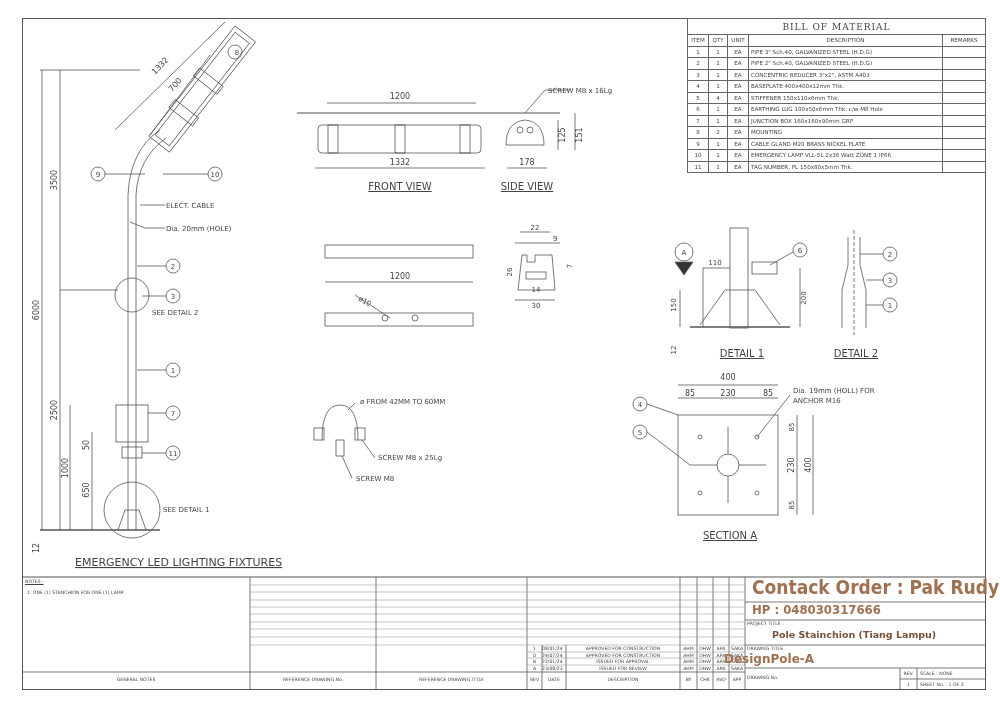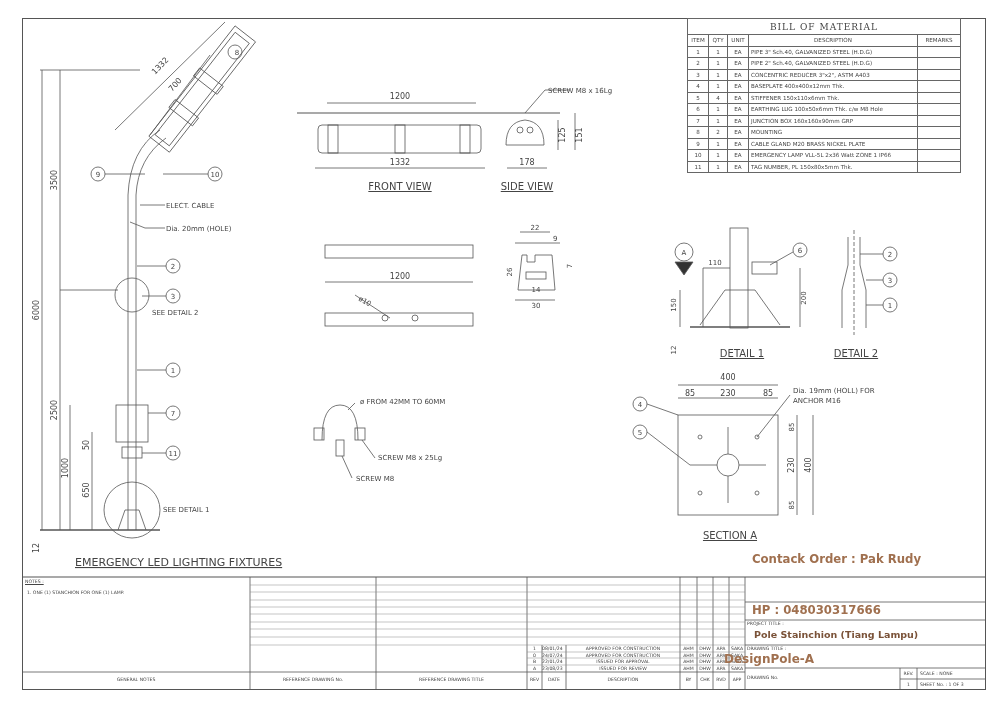--- a/index.html
+++ b/index.html
@@ -1,20 +1,20 @@
 <!DOCTYPE html>
 <html><head>
 <meta charset="utf-8">
 <style>
   html,body{margin:0;padding:0;background:#fff;}
   body{width:1000px;height:706px;position:relative;overflow:hidden;font-family:"Liberation Sans",sans-serif;color:#333;}
   .frame{position:absolute;left:22px;top:18px;width:964px;height:672px;border:1.5px solid #555;box-sizing:border-box;}
   svg.drawing{position:absolute;left:0;top:0;}
   .t{font-family:"DejaVu Sans",sans-serif;fill:#444;}
-  .bom{position:absolute;left:687px;top:18px;width:274px;border-collapse:collapse;font-family:"DejaVu Sans",sans-serif;font-size:5.6px;color:#444;}
+  .bom{position:absolute;left:687px;top:18px;width:299px;border-collapse:collapse;font-family:"DejaVu Sans",sans-serif;font-size:5.6px;color:#444;}
   .bom td,.bom th{border:1px solid #666;padding:0 2px;height:10.5px;font-weight:normal;white-space:nowrap;}
   .bom .title{font-family:"DejaVu Serif",serif;font-size:9px;letter-spacing:1px;height:15px;text-align:center;}
   .bom .c{text-align:center;}
   .tb{position:absolute;font-family:"DejaVu Sans",sans-serif;color:#444;}
   .small{font-size:4.6px;}
   .contact{position:absolute;left:752px;font-family:"DejaVu Sans Condensed","DejaVu Sans",sans-serif;font-weight:bold;color:#a0704f;}
 </style>
 </head>
 <body>
 
@@ -403,23 +403,23 @@
 <div class="tb small" style="left:527px;top:677px;width:218px;display:flex;">
   <span style="width:15px;text-align:center">REV</span>
     <span style="width:24px;text-align:center">DATE</span>
     <span style="width:114px;text-align:center">DESCRIPTION</span>
     <span style="width:17px;text-align:center">BY</span>
     <span style="width:16px;text-align:center">CHK</span>
     <span style="width:16px;text-align:center">RVD</span>
     <span style="width:16px;text-align:center">APP</span>
 </div>
 
-<div class="contact" style="top:551px;font-size:13px;text-align:center;">Contack Order : Pak Rudy</div>
+<div class="contact" style="top:576px;font-size:19px;text-align:center;">Contack Order : Pak Rudy</div>
 <div class="contact" style="top:602px;font-size:13px;">HP : 048030317666</div>
 <div class="tb small" style="left:747px;top:621px;">PROJECT TITLE :</div>
-<div class="tb" style="left:754px;top:629px;font-size:9.5px;font-weight:bold;color:#7a5238;">Pole Stainchion (Tiang Lampu)</div>
+<div class="tb" style="left:772px;top:629px;font-size:9.5px;font-weight:bold;color:#7a5238;">Pole Stainchion (Tiang Lampu)</div>
 <div class="tb small" style="left:747px;top:646px;">DRAWING TITLE :</div>
 <div class="tb" style="left:724px;top:652px;font-size:12px;font-weight:bold;color:#a0704f;">DesignPole-A</div>
 <div class="tb small" style="left:747px;top:675px;">DRAWING No.</div>
 <div class="tb small" style="left:900px;width:17px;top:671px;text-align:center;">REV.</div>
 <div class="tb small" style="left:900px;width:17px;top:682px;text-align:center;">1</div>
 <div class="tb small" style="left:920px;top:671px;">SCALE : NONE</div>
 <div class="tb small" style="left:920px;top:682px;">SHEET No. : 1 OF 3</div>
 
 </body></html>

